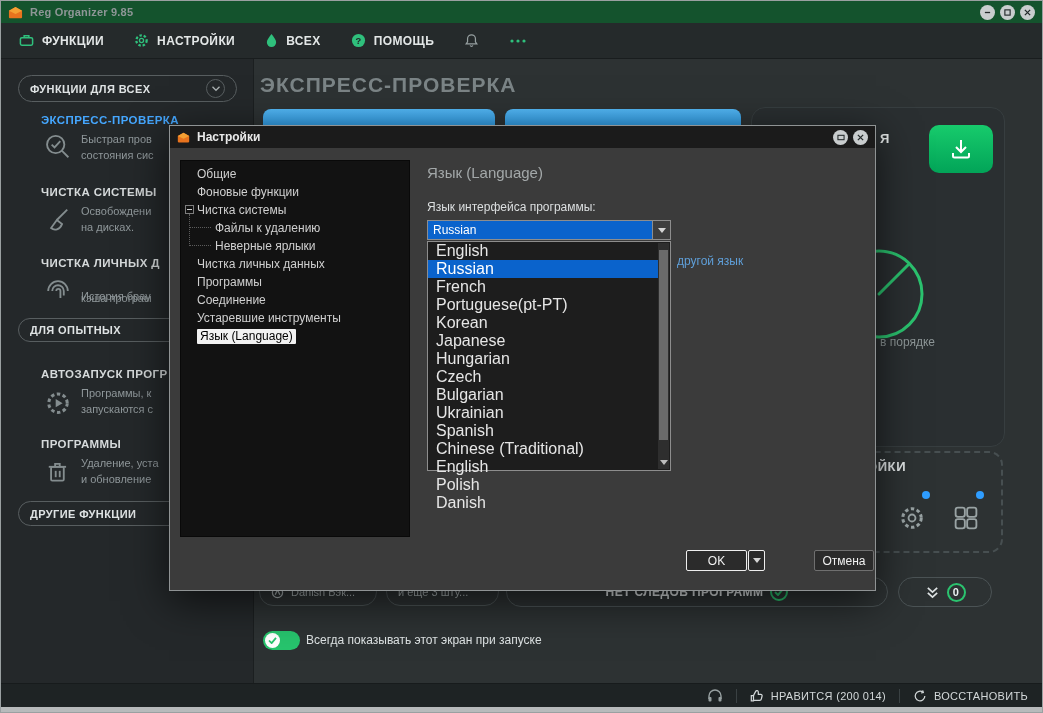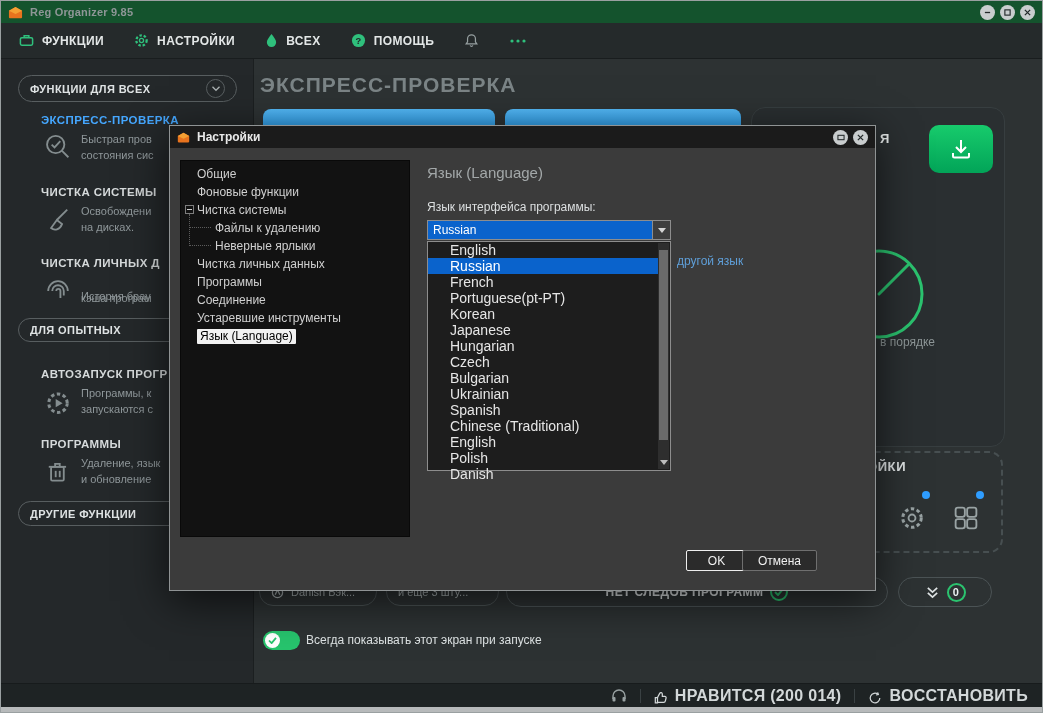--- a/index.html
+++ b/index.html
@@ -41,21 +41,21 @@
   .blue-dot{position:absolute;width:8px;height:8px;border-radius:50%;background:#2f9dff}
   .pill-btn{position:absolute;border:1px solid #4b5355;border-radius:15px;display:flex;align-items:center;gap:7px;color:#a9b1b2;font-size:11px;padding:0 11px;background:transparent;white-space:nowrap}
   .pill-btn.big{font-weight:bold;font-size:12px;color:#dfe4e5;justify-content:center;letter-spacing:.4px}
   .check-circle{width:18px;height:18px;border:2px solid #2bc36f;border-radius:50%;display:flex;align-items:center;justify-content:center;color:#2bc36f}
   .badge{width:19px;height:19px;border:2px solid #2bc36f;border-radius:50%;display:flex;align-items:center;justify-content:center;color:#eaf0f0;font-size:11px;font-weight:bold}
   .toggle{position:absolute;left:9px;top:572px;width:37px;height:19px;border-radius:10px;background:#27c46d}
   .toggle .knob{position:absolute;left:2px;top:2px;width:15px;height:15px;border-radius:50%;background:#fff;display:flex;align-items:center;justify-content:center;color:#27c46d}
   .toggle-label{position:absolute;left:52px;top:574px;font-size:12px;color:#dde2e3}
   
   .statusbar{position:absolute;left:0;top:682px;width:100%;height:24px;background:#1e2324;border-top:1px solid #171b1c;display:flex;align-items:center;justify-content:flex-end;gap:13px;padding-right:14px}
-  .sb-group{display:flex;align-items:flex-end;gap:7px;color:#d3d8d9;font-size:16px;font-weight:bold;letter-spacing:.3px}
+  .sb-group{display:flex;align-items:center;gap:7px;color:#d3d8d9;font-size:11px;font-weight:normal;letter-spacing:.3px}
   .sb-sep{width:1px;height:14px;background:#3a4143}
   .bottomframe{position:absolute;left:0;top:706px;width:100%;height:7px;background:#b7babb}
   
   .dialog{position:absolute;left:168px;top:124px;width:707px;height:466px;background:#3b3b3b;border:1px solid #8f9394;box-shadow:0 10px 40px rgba(0,0,0,.65);z-index:50}
   .dtitle{position:absolute;left:0;top:0;width:100%;height:22px;background:#1b1b1b;display:flex;align-items:center;gap:7px;padding:0 7px}
   .dtitle .t{font-size:12px;font-weight:bold;color:#e9e9e9}
   .tree{position:absolute;left:10px;top:34px;width:230px;height:377px;background:#121212;border:1px solid #090909;padding-top:4px}
   .trow{height:18px;line-height:18px;font-size:12px;color:#cfcfcf;padding-left:16px;white-space:nowrap;position:relative}
   .trow.child{padding-left:34px}
   .sel-chip{display:inline-block;background:#f2f2f2;color:#000;padding:0 3px;border-radius:1px;line-height:15px}
@@ -63,21 +63,21 @@
   .expander .minus{width:5px;height:1px;background:#cfcfcf}
   .vline{position:absolute;left:8px;top:53px;height:32px;border-left:1px dotted #5c5c5c}
   .hstub{position:absolute;left:9px;width:21px;border-top:1px dotted #5c5c5c}
   .dheading{position:absolute;left:257px;top:38px;font-size:15px;color:#a3a8a9}
   .dlabel{position:absolute;left:257px;top:74px;font-size:12px;color:#dcdfe0}
   .combo{position:absolute;left:257px;top:94px;width:244px;height:20px;border:1px solid #8d8d8d;background:#0a63cc}
   .combo .val{position:absolute;left:5px;top:1px;font-size:12px;color:#fff;line-height:17px}
   .combo .arrow{position:absolute;right:0;top:0;width:18px;height:18px;background:#3e3e3e;border-left:1px solid #8d8d8d;display:flex;align-items:center;justify-content:center}
   .tri-down{width:0;height:0;border-left:4px solid transparent;border-right:4px solid transparent;border-top:5px solid #d5d5d5}
   .listbox{position:absolute;left:257px;top:115px;width:244px;height:230px;background:#1d1d1d;border:1px solid #8d8d8d;display:flex;flex-direction:column;padding-right:11px}
-  .opt{flex:1;font-size:14px;color:#e6e6e6;padding-left:22px;display:flex;align-items:center;white-space:nowrap}
+  .opt{flex:1;font-size:16px;color:#e6e6e6;padding-left:8px;display:flex;align-items:center;white-space:nowrap}
   .opt.sel{background:#0a63cc;color:#fff}
   .vscroll{position:absolute;right:1px;top:1px;bottom:1px;width:11px;background:#2e2e2e}
   .vthumb{position:absolute;left:1px;right:1px;top:7px;height:190px;background:#6a6a6a}
   .vdown{position:absolute;left:0;right:0;bottom:0;height:13px;background:#2e2e2e;display:flex;align-items:center;justify-content:center}
   .dlink{position:absolute;left:507px;top:128px;font-size:12px;color:#5f9fd9}
   .dbtn{position:absolute;top:424px;height:21px;background:#2b2b2b;color:#f0f0f0;font-size:12px;display:flex;align-items:center;justify-content:center;border:1px solid #6f6f6f;border-radius:2px}
   .dbtn.primary{border-color:#eeeeee}
 </style>
 </head>
 <body>
@@ -236,21 +236,21 @@
       <div class="side-title" style="top:379px">ПРОГРАММЫ</div>
       <span class="side-icon" style="top:398px">
           <svg width="30" height="30" viewBox="0 0 26 26" fill="none" stroke="currentColor" stroke-width="1.6">
             <rect x="7" y="8.5" width="11" height="12" rx="1"></rect>
             <line x1="5" y1="8.5" x2="20" y2="8.5"></line>
             <path d="M10.5 8.5 V6 h4 v2.5"></path>
             <line x1="11" y1="12" x2="11" y2="17.5"></line>
             <line x1="14.5" y1="12" x2="14.5" y2="17.5"></line>
           </svg>
         </span>
-      <div class="side-desc" style="top:398px">Удаление, язык</div>
+      <div class="side-desc" style="top:398px">Удаление, уста</div>
       <div class="side-desc" style="top:414px">и обновление</div>
     </div>
 
     <div class="pill" style="top:442px;height:25px">
       <span>ДРУГИЕ ФУНКЦИИ</span>
     </div>
   </div>
 
   <div class="main">
     <div class="main-title">ЭКСПРЕСС-ПРОВЕРКА</div>
@@ -450,18 +450,18 @@
           </div>
       </div>
     </div>
 
     <div class="dbtn primary" style="left:516px;width:61px">
         <span>OK</span>
       </div>
     <div class="dbtn primary" style="left:578px;width:17px">
         <span class="tri-down"></span>
       </div>
-    <div class="dbtn" style="left:572px;width:75px">
+    <div class="dbtn" style="left:644px;width:60px">
         <span>Отмена</span>
       </div>
   </div>
 
 </div>
 
 </body></html>

